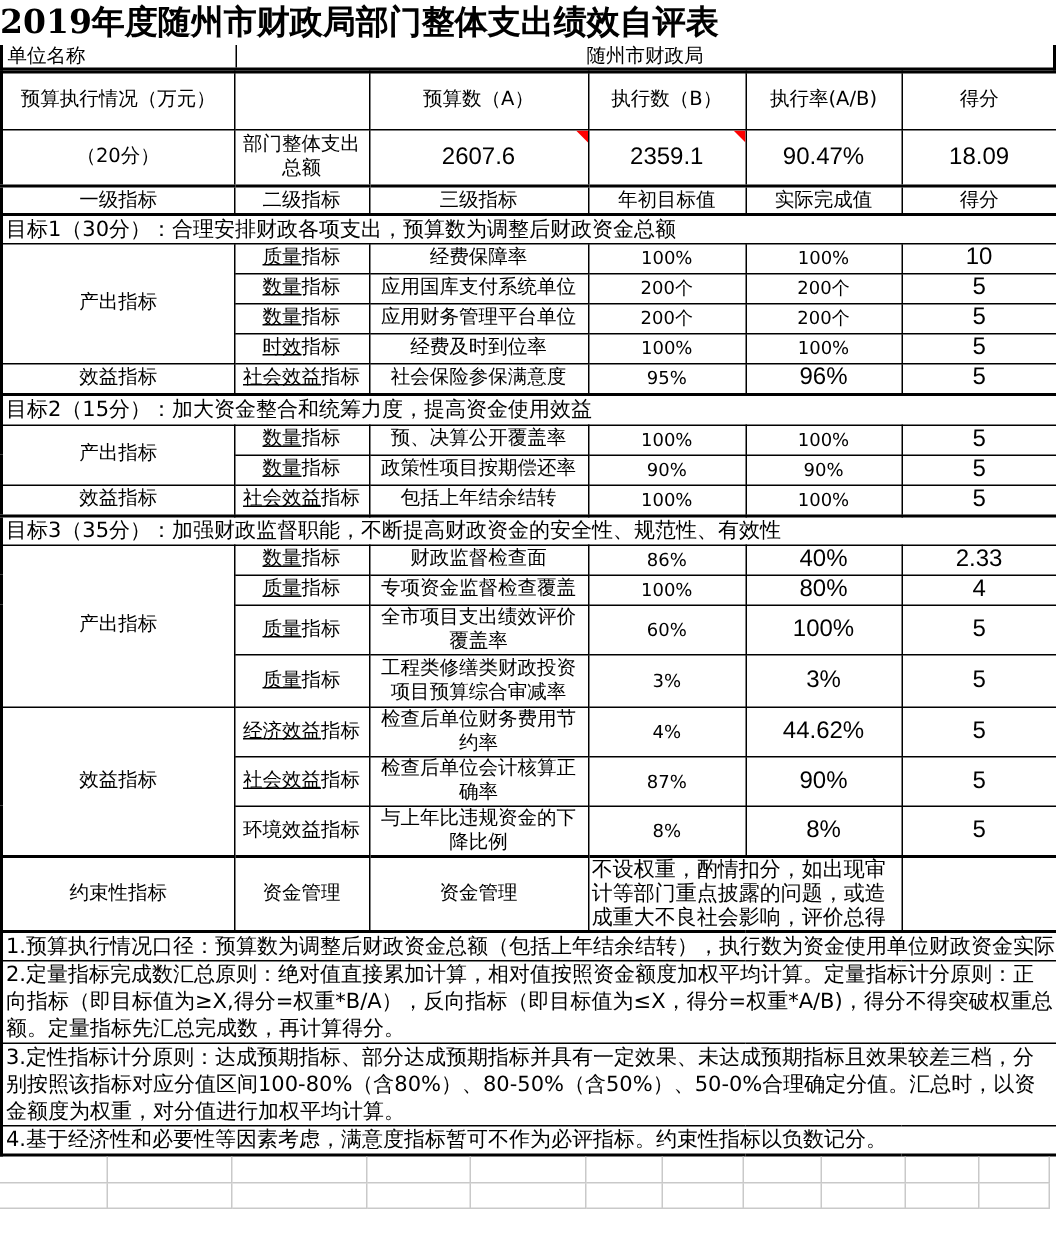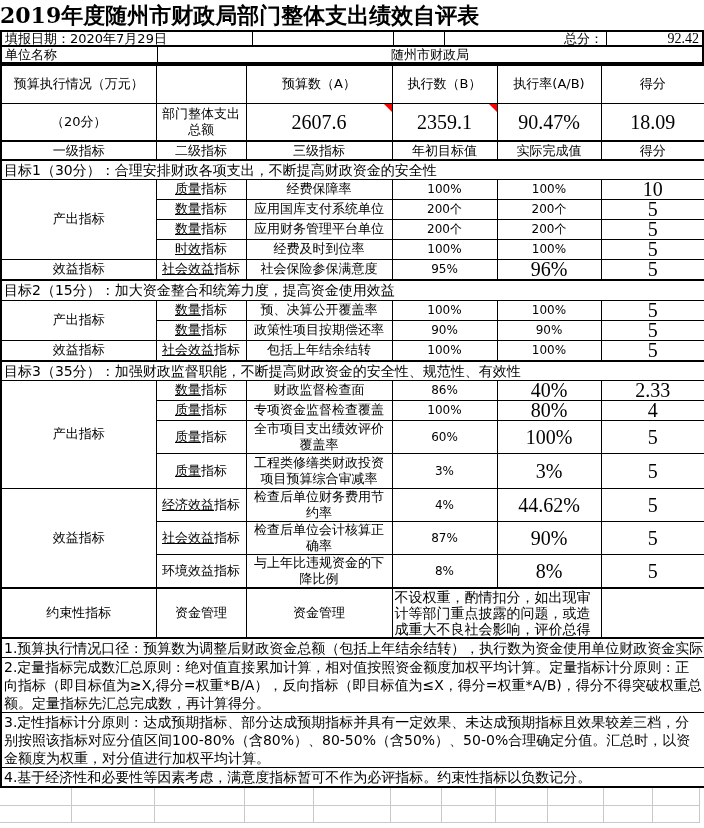--- a/index.html
+++ b/index.html
@@ -24,21 +24,21 @@
   table.tbl { border-collapse: collapse; table-layout: fixed; width: 704px;
               border: 2px solid #000; }
   td { border: 1px solid #000; overflow: hidden; padding: 0 2px; font-size: 13px;
        text-align: center; vertical-align: middle; line-height: 16px; }
   tr.bt td { border-top-width: 2px; }
   tr.h38 td { height: 38px; } tr.h19 td { height: 19px; } tr.h20 td { height: 20px; }
   tr.h21 td { height: 21px; } tr.h29 td { height: 29px; } tr.h33 td { height: 33px; }
   tr.h35 td { height: 35px; } tr.h50 td { height: 50px; }
   td.band { text-align: left; font-size: 14px; padding-left: 2px; white-space: nowrap; }
   td.tgt { font-size: 12px; }
-  td.num { font-family: Liberation Serif, serif; font-size: 20px; }
+  td.num { font-family: Liberation Sans, sans-serif; font-size: 16px; }
   td.left { text-align: left; font-size: 14px; line-height: 16px; }
   .u { text-decoration: underline; }
   tr.note td { text-align: left; font-size: 14px; line-height: 18px; padding: 0 2px; }
   tr.n1 td { height: 18px; white-space: nowrap; margin-left: 36px; }
   tr.n2 td { height: 54px; } tr.n3 td { height: 54px; }
   tr.n4 td { height: 17px; white-space: nowrap; }
   .tri { position: absolute; top: 0; right: 0; width: 0; height: 0;
          border-top: 8px solid #f00; border-left: 8px solid transparent; }
   td.rel { position: relative; }
   
@@ -47,27 +47,20 @@
   .grow1 { height: 18px; } .grow2 { height: 17px; }
   .gc { border-right: 1px solid #c9c9c9; border-bottom: 1px solid #c9c9c9; height: 100%; }
 </style>
 </head>
 <body>
 
 <div class="page">
 
   <div class="title">2019年度随州市财政局部门整体支出绩效自评表</div>
 
-  <div class="frow r2 first">
-    <div class="fc" style="width:250px">填报日期：2020年7月29日</div>
-    <div class="fc" style="width:141px"></div>
-    <div class="fc" style="width:51px"></div>
-    <div class="fc jr" style="width:162px">总分：</div>
-    <div class="fc jr serif" style="flex:1">92.42</div>
-  </div>
   <div class="frow r3">
     <div class="fc" style="width:155px">单位名称</div>
     <div class="fc jc" style="flex:1">随州市财政局</div>
   </div>
 
   <table class="tbl">
     <colgroup>
       <col style="width:155px">
         <col style="width:90px">
         <col style="width:146px">
@@ -95,21 +88,21 @@
     <tr class="h19 bt">
       <td>一级指标</td>
       <td>二级指标</td>
       <td>三级指标</td>
       <td>年初目标值</td>
       <td>实际完成值</td>
       <td>得分</td>
     </tr>
 
     <tr class="h19 bt">
-      <td colspan="6" class="band">目标1（30分）：合理安排财政各项支出，不断提高财政资金的安全性</td>
+      <td colspan="6" class="band">目标1（30分）：合理安排财政各项支出，预算数为调整后财政资金总额</td>
     </tr>
     <tr class="h20">
       <td rowspan="4">产出指标</td>
       <td><span class="u">质量</span><span>指标</span></td>
       <td>经费保障率</td>
       <td class="tgt">100%</td>
       <td class="tgt">100%</td>
       <td class="num">10</td>
     </tr>
     <tr class="h20">

